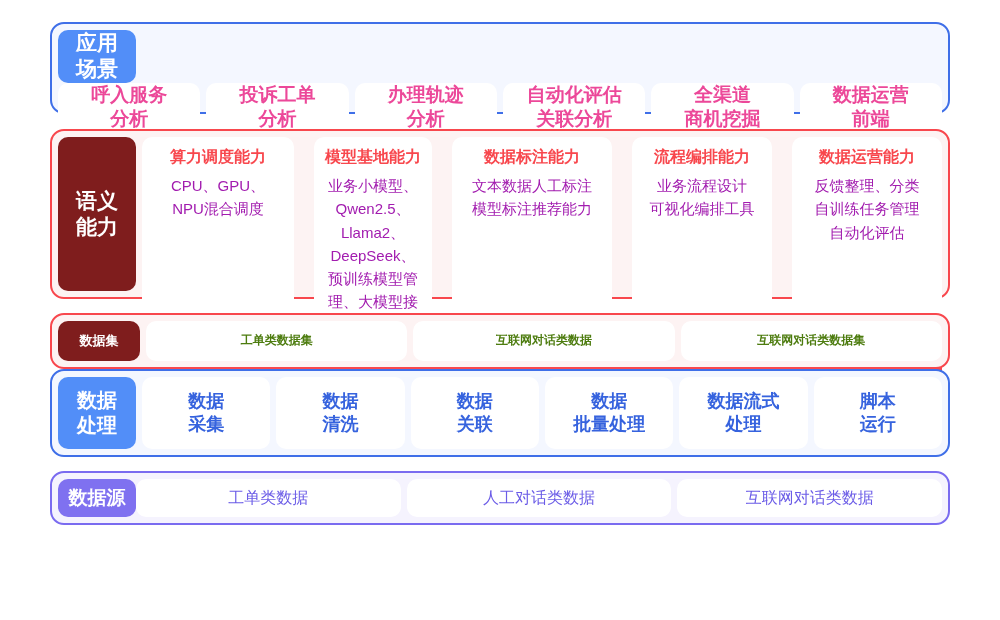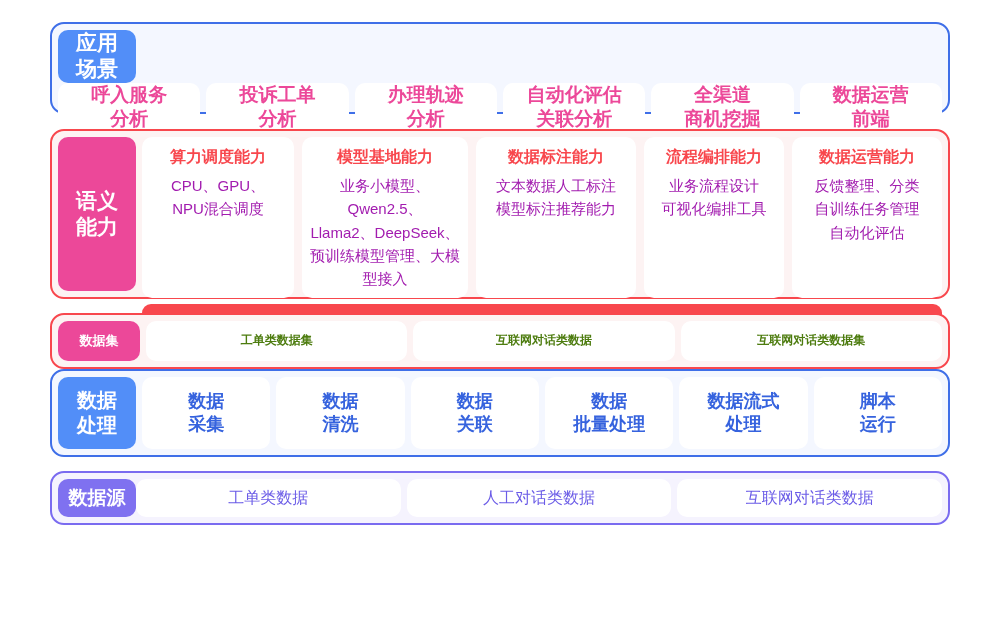--- a/index.html
+++ b/index.html
@@ -46,21 +46,21 @@
     flex-direction: column;
     align-items: center;
     justify-content: center;
     color: #ffffff;
     font-weight: 700;
     line-height: 1.25;
     text-align: center;
     box-sizing: border-box;
   }
   .chip-blue   { background: #528ef8; }
-  .chip-red    { background: #ec4899; }
+  .chip-red    { background: #7f1d1d; }
   .chip-purple { background: #7f71f0; }
 
   
   .card {
     background: #ffffff;
     border-radius: 10px;
     display: flex;
     flex-direction: column;
     align-items: center;
     justify-content: center;
@@ -97,21 +97,21 @@
   }
   #row-semantic .right {
     flex: 1 1 auto;
     display: flex;
     flex-direction: column;
     gap: 6px;
   }
   #row-semantic .cards {
     flex: 1 1 auto;
     display: flex;
-    gap: 8px;
+    gap: 20px;
   }
   #row-semantic .cap-card {
     background: #ffffff;
     border-radius: 10px;
     padding: 10px 8px 8px;
     box-sizing: border-box;
     display: flex;
     flex-direction: column;
     align-items: center;
     text-align: center;

